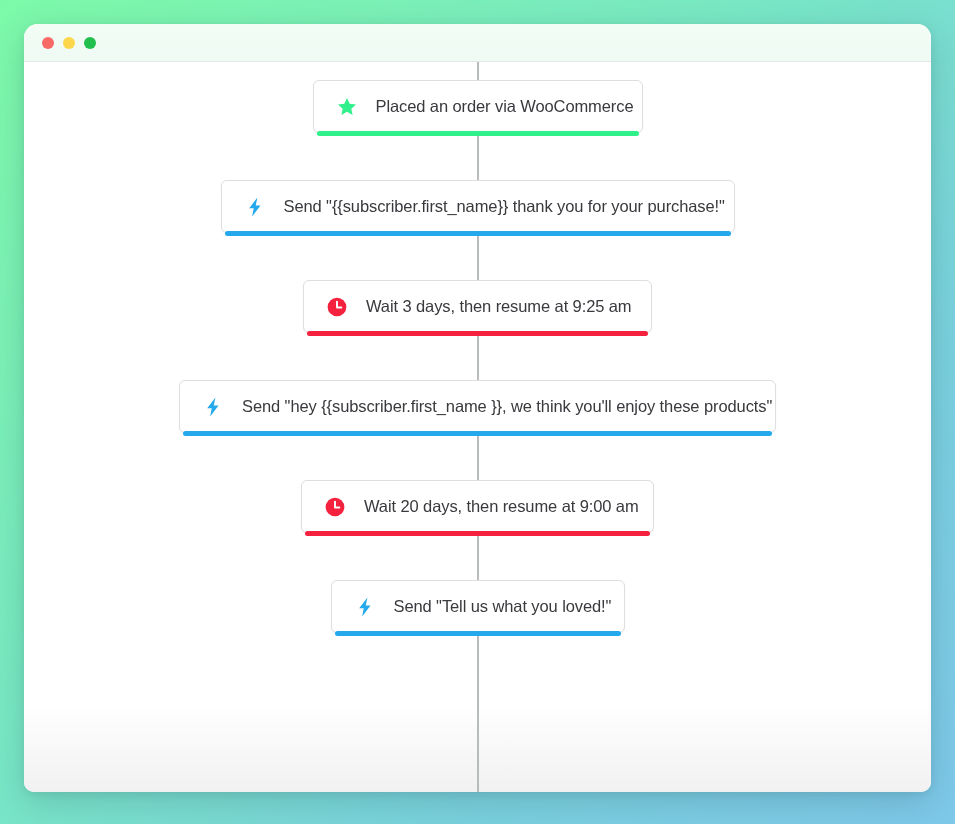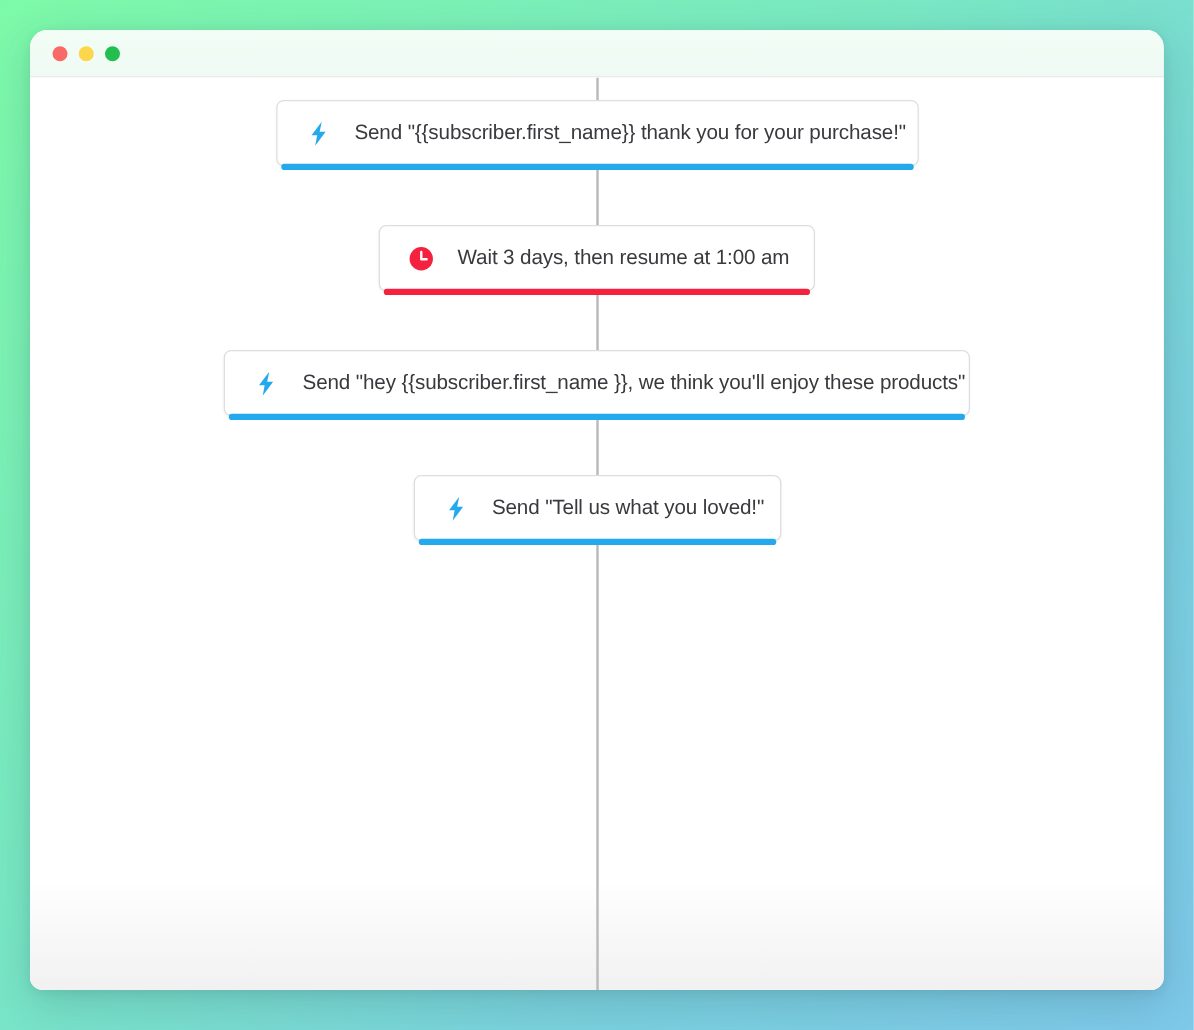--- a/index.html
+++ b/index.html
@@ -138,41 +138,56 @@
 
   <div class="titlebar">
     <span class="dot dot-close"></span>
     <span class="dot dot-minimize"></span>
     <span class="dot dot-maximize"></span>
   </div>
 
   <div class="canvas">
     <div class="spine"></div>
     <div class="flow" id="flow-root">
+        <div class="node" style="width: 330px;">
+          <svg class="ico" viewBox="0 0 24 24">
+            <path d="M12 2.2l2.95 6.3 6.85.78-5.1 4.66 1.4 6.86L12 17.3 5.9 20.8l1.4-6.86L2.2 9.28l6.85-.78z" fill="#2ff08a"></path>
+          </svg>
+          <span class="node-label">Placed an order via WooCommerce</span>
+          <span class="underline u-green"></span>
+        </div>
         <div class="node" style="width: 514px;">
           <svg class="ico" viewBox="0 0 24 24">
             <path d="M14.6 1.6L5.7 13.3h4.9L8.9 22.4l9.1-12.1h-5.2z" fill="#24a9ed"></path>
           </svg>
           <span class="node-label">Send "{{subscriber.first_name}} thank you for your purchase!"</span>
           <span class="underline u-blue"></span>
         </div>
         <div class="node" style="width: 349px;">
           <svg class="ico" viewBox="0 0 24 24">
             <circle cx="12" cy="12" r="10.2" fill="#f5223f"></circle>
             <path d="M12 6.1v6.4h4.7" fill="none" stroke="#ffffff" stroke-width="2.1" stroke-linecap="round" stroke-linejoin="round"></path>
           </svg>
-          <span class="node-label">Wait 3 days, then resume at 1:00 am</span>
+          <span class="node-label">Wait 3 days, then resume at 9:25 am</span>
           <span class="underline u-red"></span>
         </div>
         <div class="node" style="width: 597px;">
           <svg class="ico" viewBox="0 0 24 24">
             <path d="M14.6 1.6L5.7 13.3h4.9L8.9 22.4l9.1-12.1h-5.2z" fill="#24a9ed"></path>
           </svg>
           <span class="node-label">Send "hey {{subscriber.first_name }}, we think you'll enjoy these products"</span>
           <span class="underline u-blue"></span>
+        </div>
+        <div class="node" style="width: 353px;">
+          <svg class="ico" viewBox="0 0 24 24">
+            <circle cx="12" cy="12" r="10.2" fill="#f5223f"></circle>
+            <path d="M12 6.1v6.4h4.7" fill="none" stroke="#ffffff" stroke-width="2.1" stroke-linecap="round" stroke-linejoin="round"></path>
+          </svg>
+          <span class="node-label">Wait 20 days, then resume at 9:00 am</span>
+          <span class="underline u-red"></span>
         </div>
         <div class="node" style="width: 294px;">
           <svg class="ico" viewBox="0 0 24 24">
             <path d="M14.6 1.6L5.7 13.3h4.9L8.9 22.4l9.1-12.1h-5.2z" fill="#24a9ed"></path>
           </svg>
           <span class="node-label">Send "Tell us what you loved!"</span>
           <span class="underline u-blue"></span>
         </div>
       </div>
   </div>

